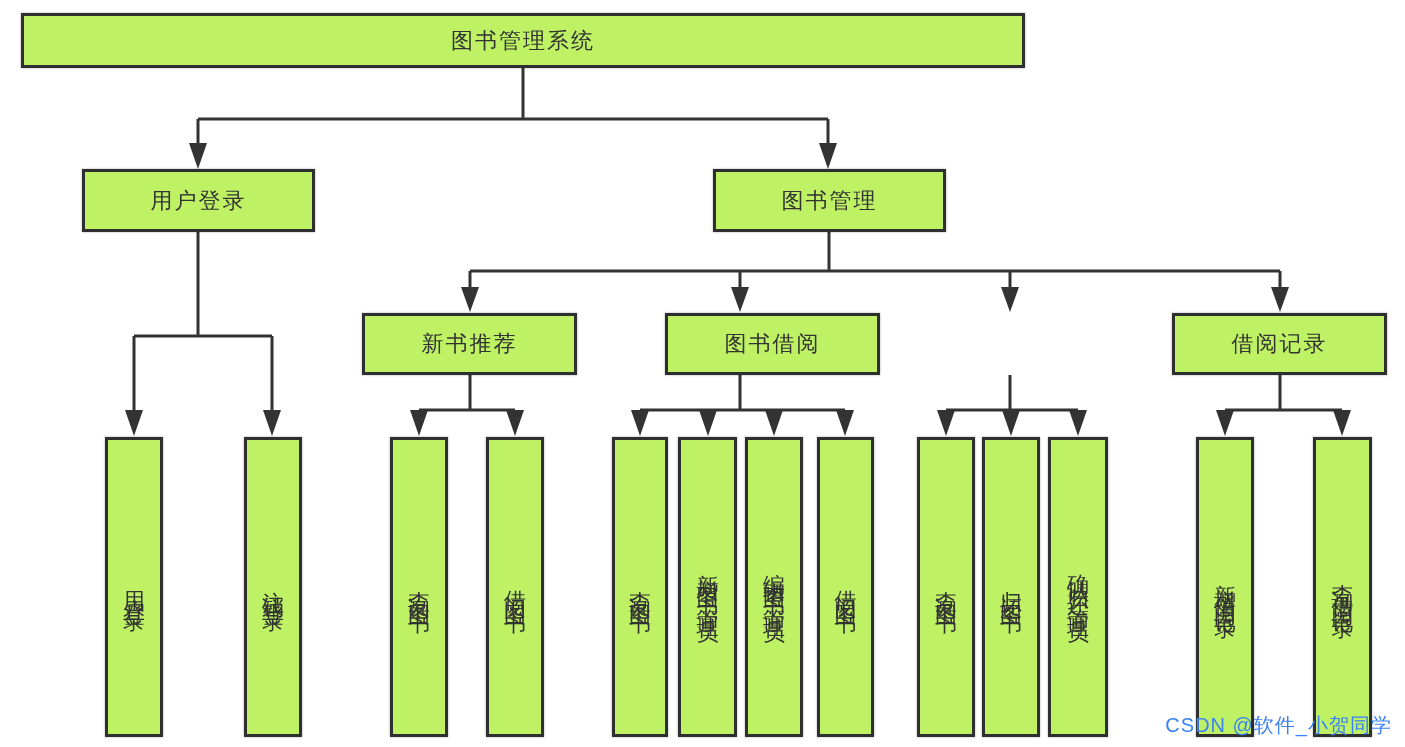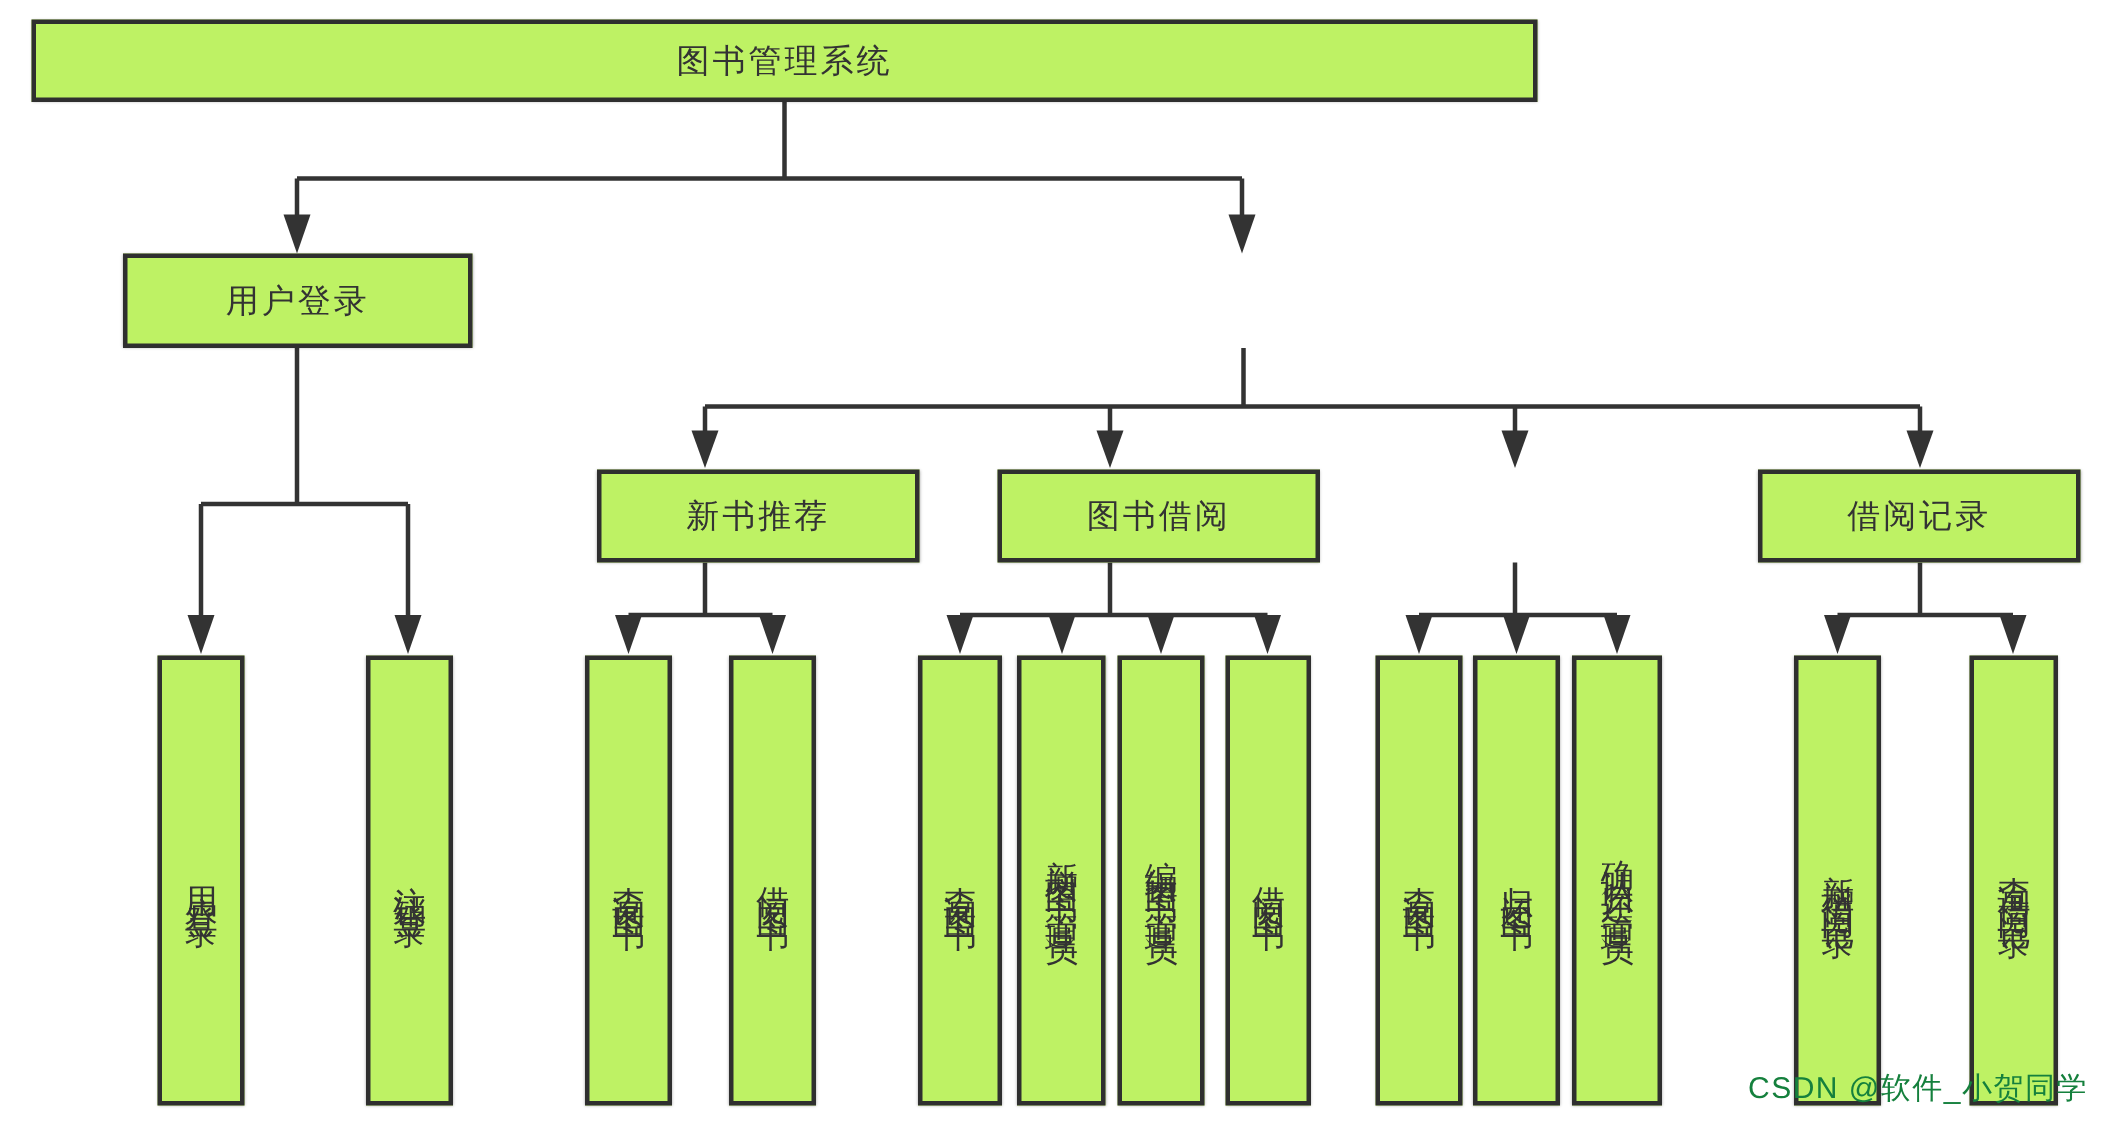--- a/index.html
+++ b/index.html
@@ -43,21 +43,21 @@
     font-size: 22px;
     line-height: 1.1;
     letter-spacing: 7px;
   }
   .watermark {
     position: absolute;
     top: 712px;
     right: 13px;
     font-size: 20px;
     letter-spacing: 1px;
-    color: #15803d;
+    color: #3b82f6;
     white-space: nowrap;
   }
 </style>
 </head>
 <body>
 
 <div class="canvas">
 
   <svg class="connectors" viewBox="0 0 1405 747" xmlns="http://www.w3.org/2000/svg">
     <path d="M523 68 V119 M198 119 H828 M198 119 V145 M828 119 V145
@@ -90,22 +90,25 @@
     </g>
   </svg>
 
   <div class="node h-node" style="left:21px; top:13px; width:1004px; height:55px;">
     <span class="label">图书管理系统</span>
   </div>
 
   <div class="node h-node" style="left:82px; top:169px; width:233px; height:63px;">
     <span class="label">用户登录</span>
   </div>
+  <div class="node h-node" style="left:713px; top:169px; width:233px; height:63px;">
+    <span class="label">图书管理</span>
+  </div>
 
-  <div class="node h-node" style="left:362px; top:313px; width:215px; height:62px;margin-left:36px;">
+  <div class="node h-node" style="left:362px; top:313px; width:215px; height:62px;">
     <span class="label">新书推荐</span>
   </div>
   <div class="node h-node" style="left:665px; top:313px; width:215px; height:62px;">
     <span class="label">图书借阅</span>
   </div>
   <div class="node h-node" style="left:1172px; top:313px; width:215px; height:62px;">
     <span class="label">借阅记录</span>
   </div>
 
   <div class="node v-node" style="left:105px; top:437px; width:58px; height:300px;">

